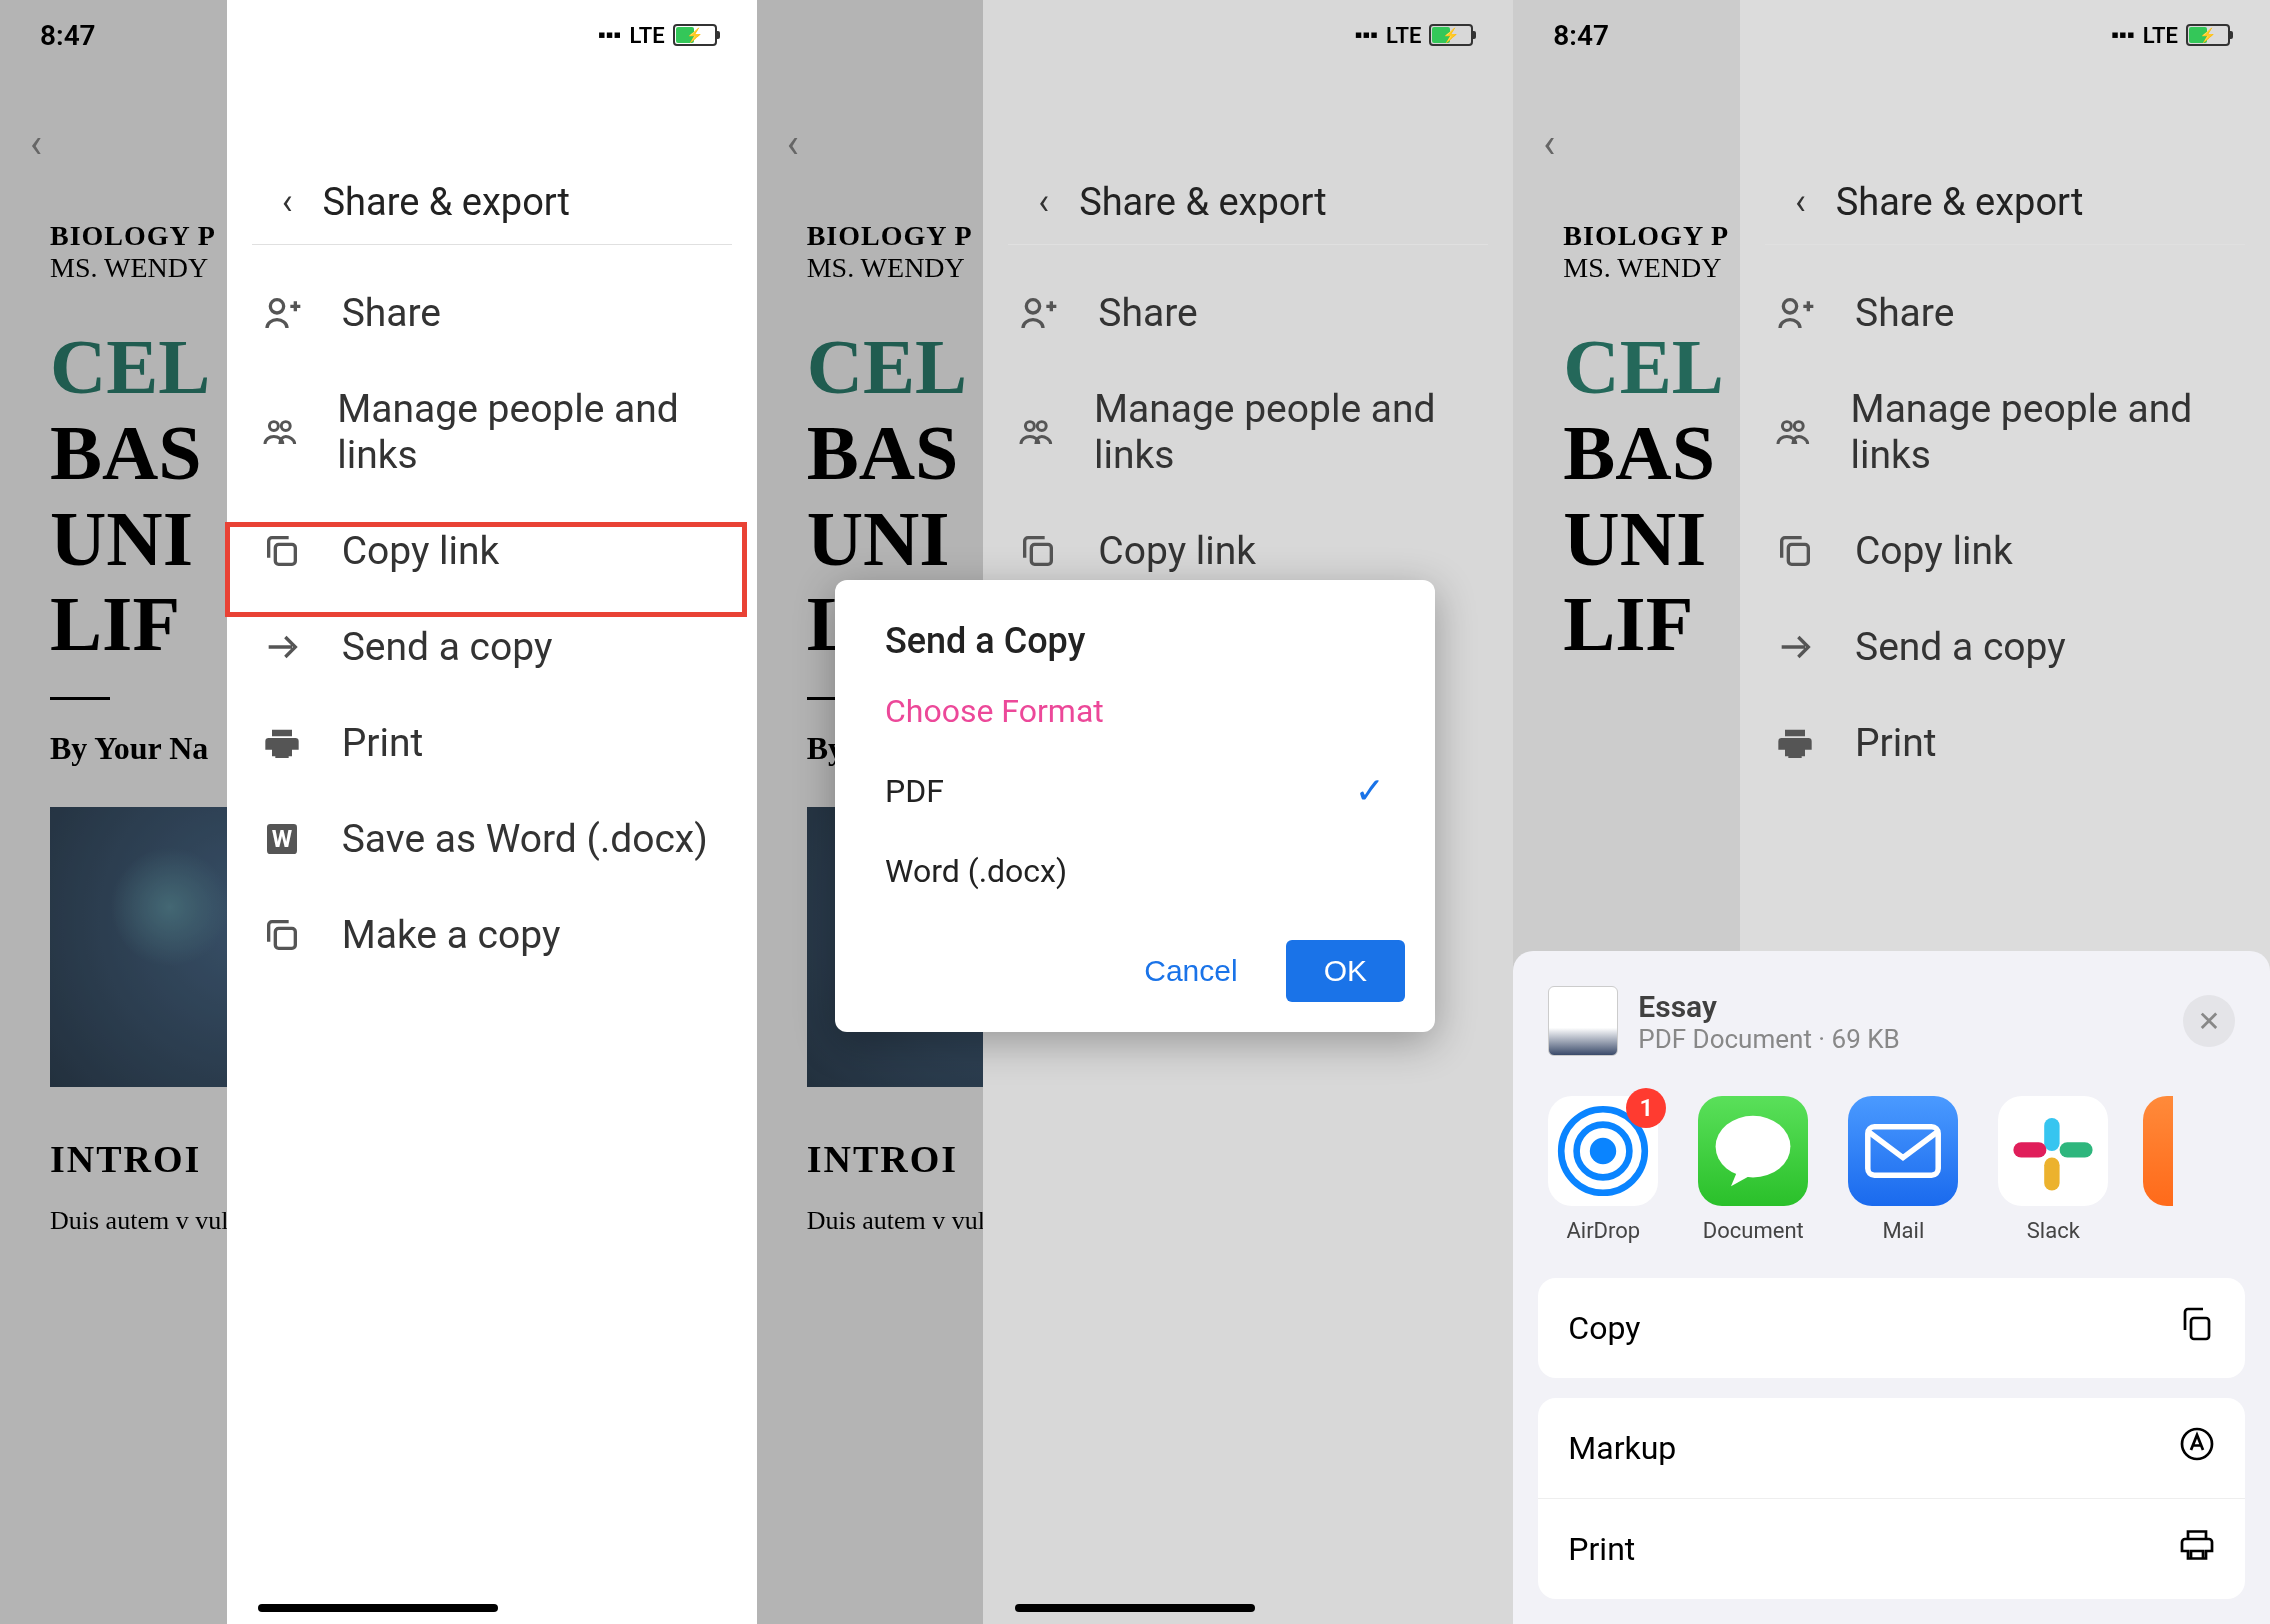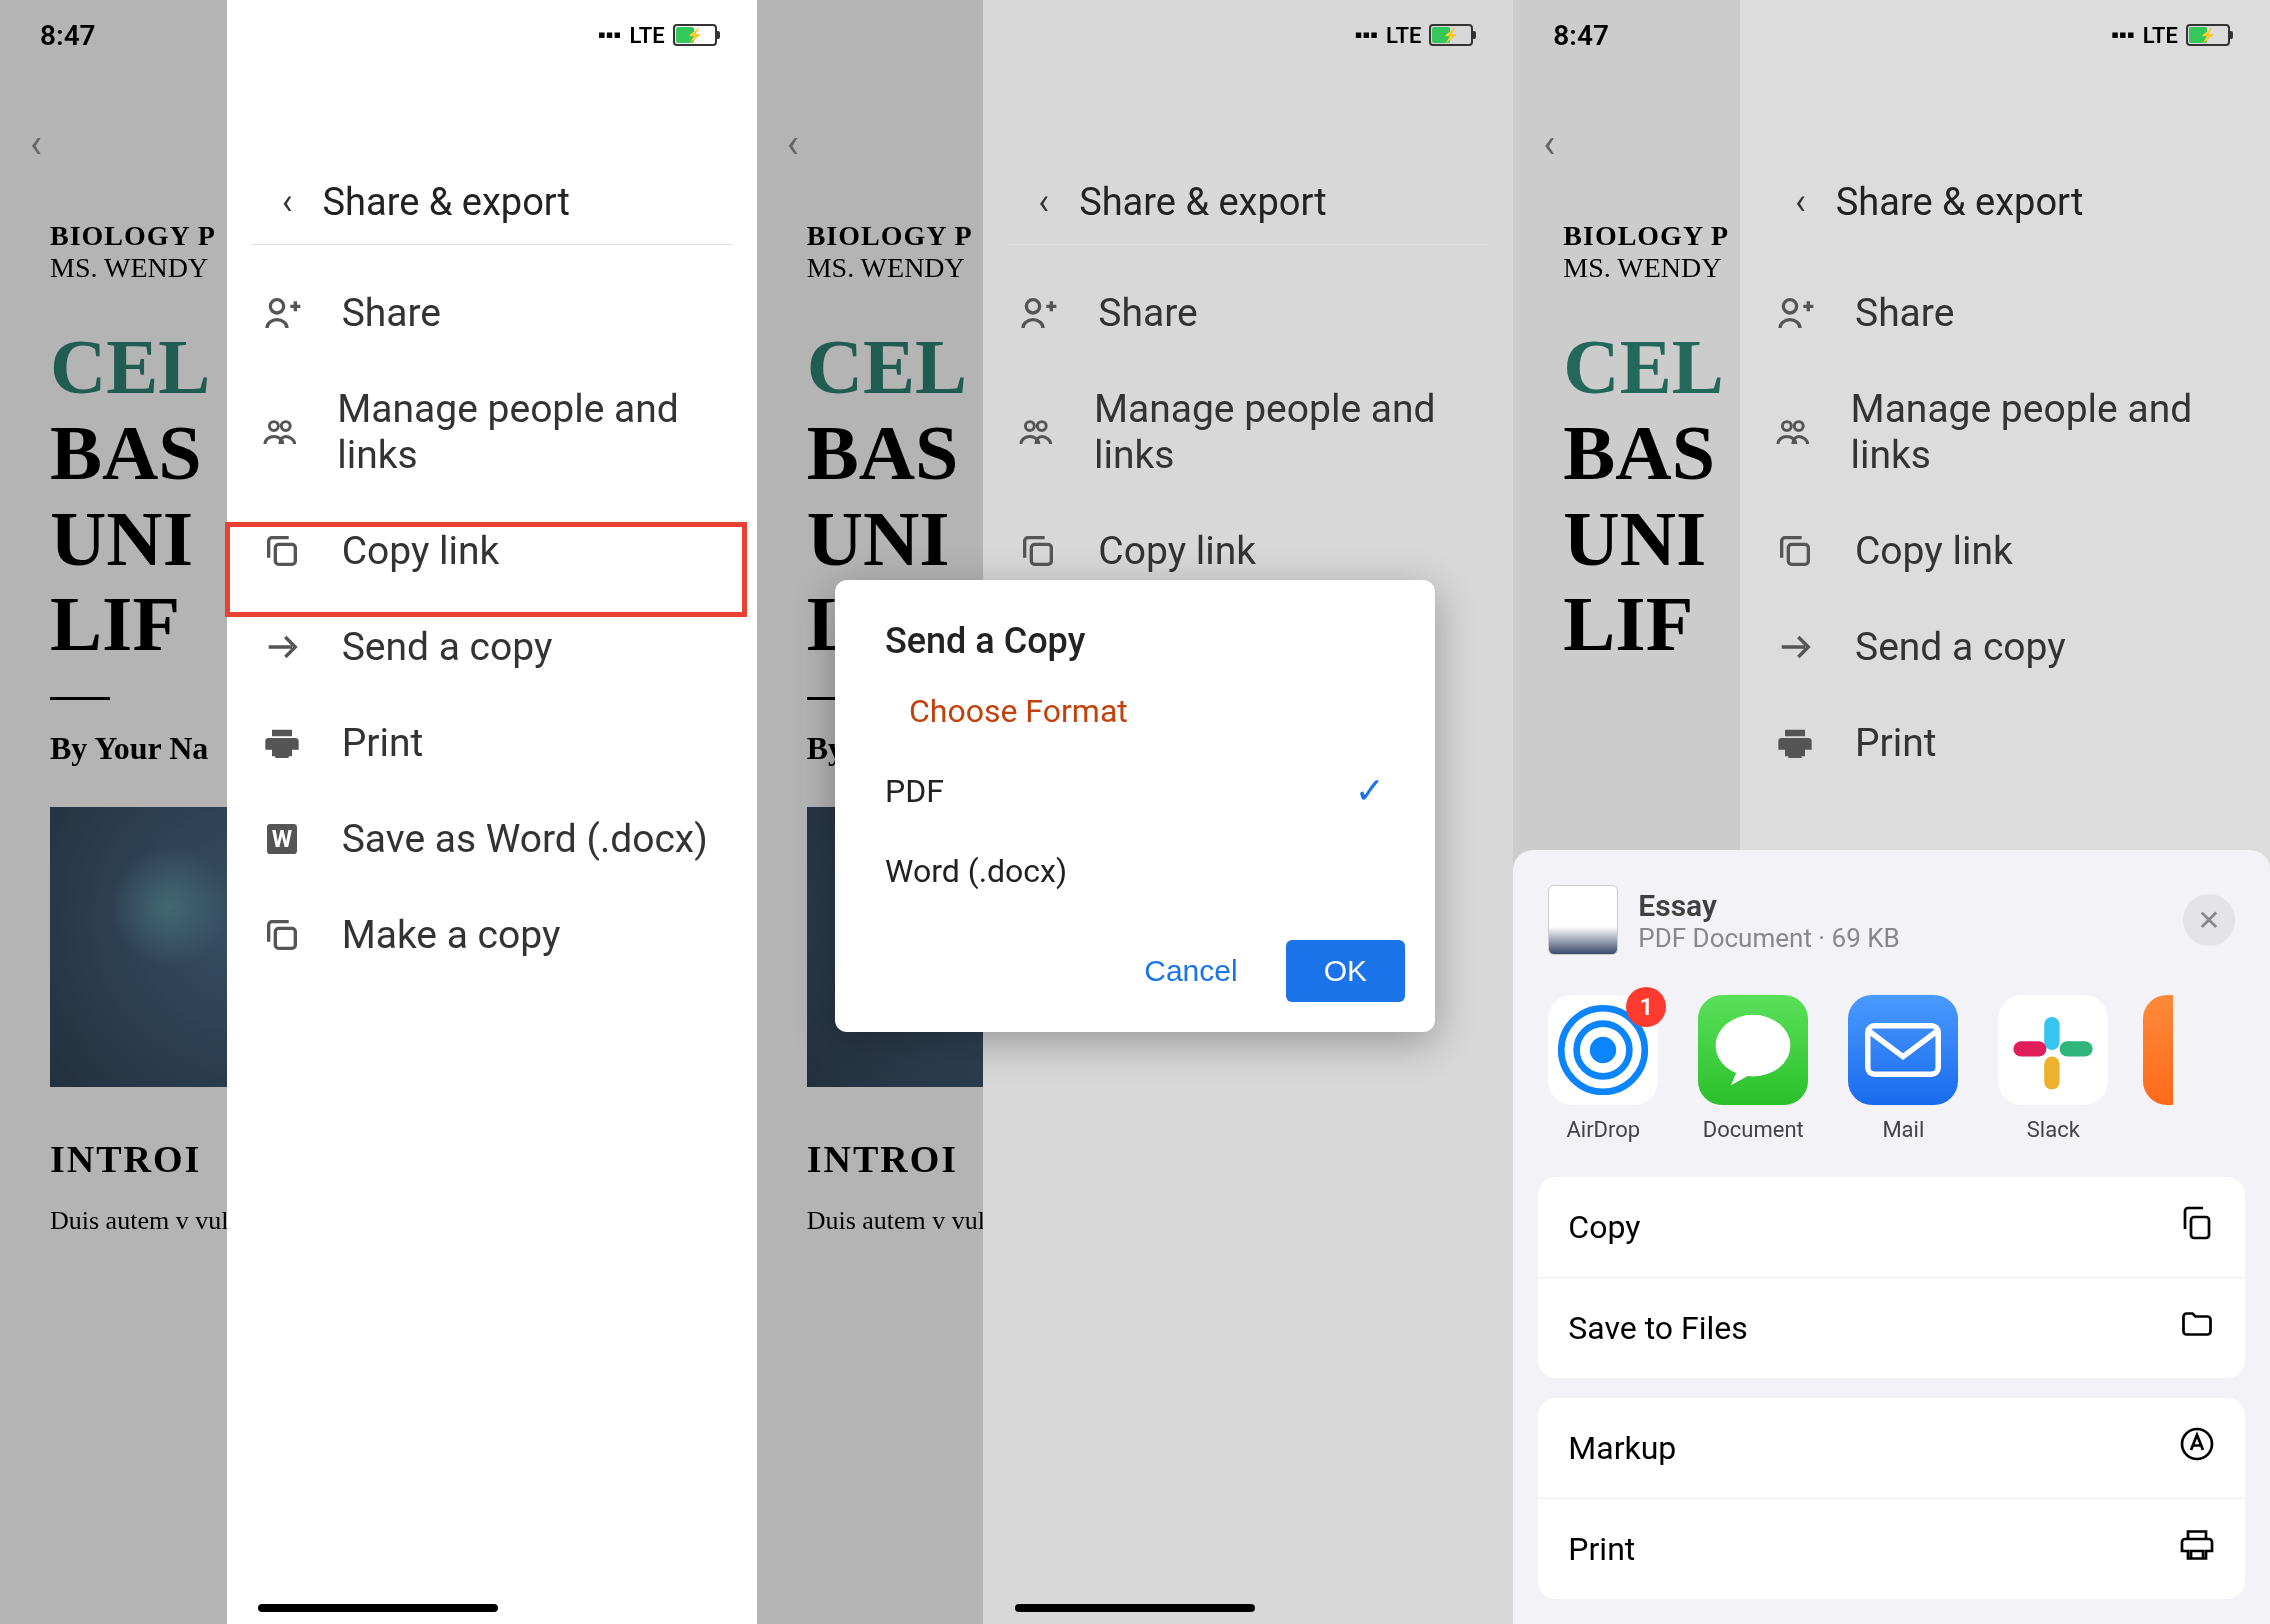--- a/index.html
+++ b/index.html
@@ -43,21 +43,21 @@
 .panel-title{font-size:38px;font-weight:400;color:#222;}
 .menu-list{padding:20px 0;}
 .menu-item{display:flex;align-items:center;gap:40px;padding:25px 35px;cursor:pointer;}
 .menu-icon{width:40px;height:40px;display:flex;align-items:center;justify-content:center;color:#555;}
 .menu-label{font-size:39px;color:#333;}
 .highlight-box{position:absolute;border:5px solid #e94235;z-index:10;pointer-events:none;}
 
 
 .dialog{position:absolute;top:580px;left:50%;transform:translateX(-50%);width:600px;background:#fff;border-radius:12px;z-index:20;box-shadow:0 10px 40px rgba(0,0,0,0.3);}
 .dialog-title{font-size:36px;font-weight:500;color:#222;padding:40px 50px 20px;}
-.dialog-subtitle{font-size:32px;color:#c2410c;padding:10px 74px 20px;}
+.dialog-subtitle{font-size:32px;color:#ec4899;padding:10px 50px 20px;}
 .dialog-option{display:flex;align-items:center;justify-content:space-between;padding:20px 50px;cursor:pointer;}
 .dialog-option-label{font-size:32px;color:#222;}
 .checkmark{color:#1a73e8;font-size:36px;}
 .dialog-actions{display:flex;justify-content:flex-end;align-items:center;gap:28px;padding:30px 30px 30px 50px;}
 .btn-cancel{background:none;border:none;color:#1a73e8;font-size:30px;font-weight:500;cursor:pointer;padding:10px 20px;}
 .btn-ok{background:#1a73e8;border:none;color:#fff;font-size:30px;font-weight:500;border-radius:6px;cursor:pointer;padding:14px 38px;}
 
 
 .share-sheet{position:absolute;bottom:0;left:0;right:0;background:#f2f2f7;border-radius:20px 20px 0 0;z-index:30;padding:25px;}
 .share-header{display:flex;align-items:center;gap:20px;padding:10px 10px 25px;}
@@ -425,26 +425,20 @@
       </div>
     </div>
     <div class="share-actions">
       <div class="share-action">
         <span class="share-action-label">Copy</span>
         <span class="share-action-icon"><svg width="36" height="36" viewBox="0 0 24 24" fill="none" stroke="currentColor" stroke-width="1.8">
                 <rect x="8" y="8" width="12" height="14" rx="2"></rect>
                 <path d="M4 16V4a2 2 0 012-2h10"></path>
               </svg></span>
       </div>
-      <div class="share-action">
-        <span class="share-action-label">Save to Files</span>
-        <span class="share-action-icon"><svg width="36" height="36" viewBox="0 0 24 24" fill="none" stroke="currentColor" stroke-width="1.8">
-                <path d="M3 7a2 2 0 012-2h4l2 2h8a2 2 0 012 2v8a2 2 0 01-2 2H5a2 2 0 01-2-2z"></path>
-              </svg></span>
-      </div>
     </div>
     <div class="share-actions" style="margin-top:20px;">
       <div class="share-action">
         <span class="share-action-label">Markup</span>
         <span class="share-action-icon"><svg width="36" height="36" viewBox="0 0 24 24" fill="none" stroke="currentColor" stroke-width="1.8">
                 <circle cx="12" cy="12" r="10"></circle>
                 <path d="M8 16l4-10 4 10M9 13h6"></path>
               </svg></span>
       </div>
       <div class="share-action">

